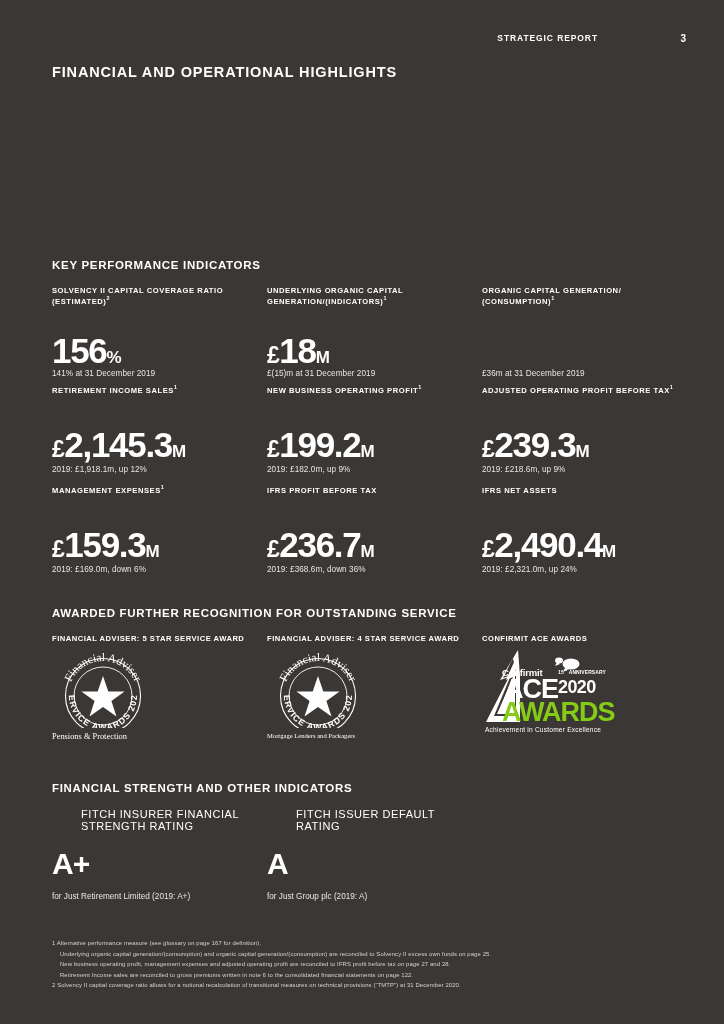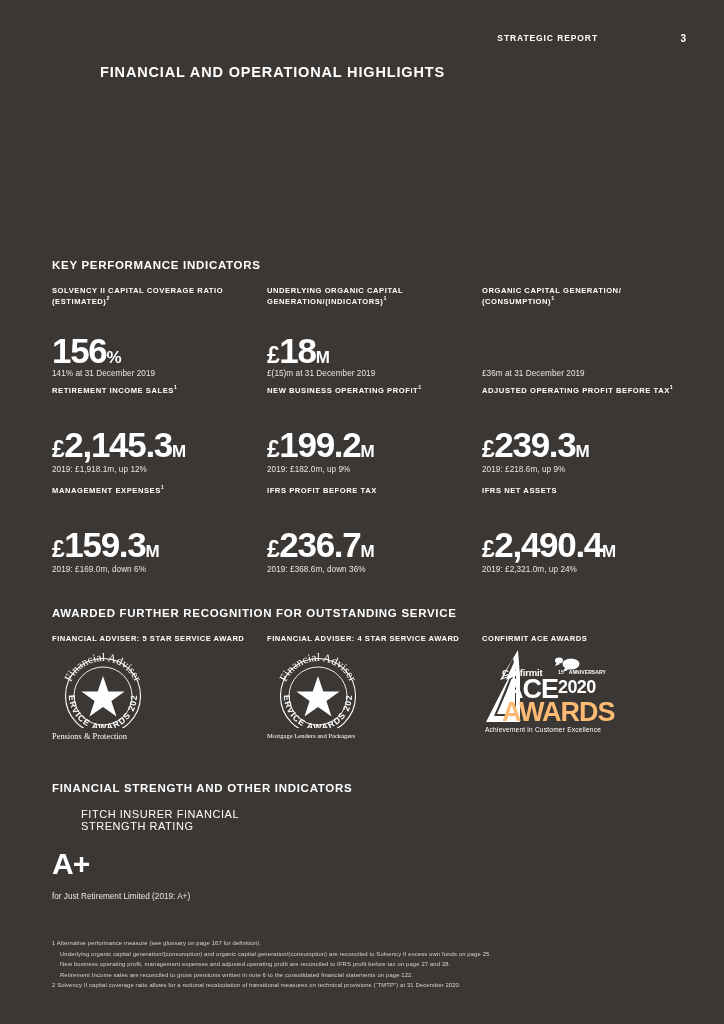--- a/index.html
+++ b/index.html
@@ -51,21 +51,20 @@
 
   
   .page-title {
     position: absolute;
     top: 64px;
     left: 52px;
     font-size: 14.5px;
     font-weight: bold;
     letter-spacing: 0.85px;
     color: #ffffff;
-    margin-left: 48px;
   }
 
   
   .section-head {
     position: absolute;
     left: 52px;
     font-size: 11.5px;
     font-weight: bold;
     letter-spacing: 0.7px;
     color: #ffffff;
@@ -228,21 +227,21 @@
     white-space: nowrap;
   }
   .ace-anniv sup { font-size: 3.6px; vertical-align: super; line-height: 0; }
   .ace-awards {
     position: absolute;
     left: 20px; top: 51px;
     font-size: 27px;
     font-weight: bold;
     letter-spacing: -1px;
     line-height: 1;
-    color: #fdba74;
+    color: #84cc16;
   }
   .ace-tagline {
     position: absolute;
     left: 3px; top: 78px;
     font-size: 6.6px;
     letter-spacing: 0.2px;
     color: #ffffff;
     white-space: nowrap;
   }
 
@@ -446,20 +445,25 @@
   </div>
 
   <div class="section-head" id="fin-head">FINANCIAL STRENGTH AND OTHER INDICATORS</div>
 
   <div class="fin-row">
     <div>
       <div class="fin-label">FITCH INSURER FINANCIAL STRENGTH RATING</div>
       <div class="fin-rating">A+</div>
       <div class="fin-sub">for Just Retirement Limited (2019: A+)</div>
     </div>
+    <div>
+      <div class="fin-label">FITCH ISSUER DEFAULT RATING</div>
+      <div class="fin-rating">A</div>
+      <div class="fin-sub">for Just Group plc (2019: A)</div>
+    </div>
   </div>
 
   <div class="footnotes">
     <div class="fn-line">1  Alternative performance measure (see glossary on page 167 for definition).</div>
     <div class="fn-line indent">Underlying organic capital generation/(consumption) and organic capital generation/(consumption) are reconciled to Solvency II excess own funds on page 25.</div>
     <div class="fn-line indent">New business operating profit, management expenses and adjusted operating profit are reconciled to IFRS profit before tax on page 27 and 28.</div>
     <div class="fn-line indent">Retirement Income sales are reconciled to gross premiums written in note 6 to the consolidated financial statements on page 122.</div>
     <div class="fn-line">2  Solvency II capital coverage ratio allows for a notional recalculation of transitional measures on technical provisions (“TMTP”) at 31 December 2020.</div>
   </div>
 

